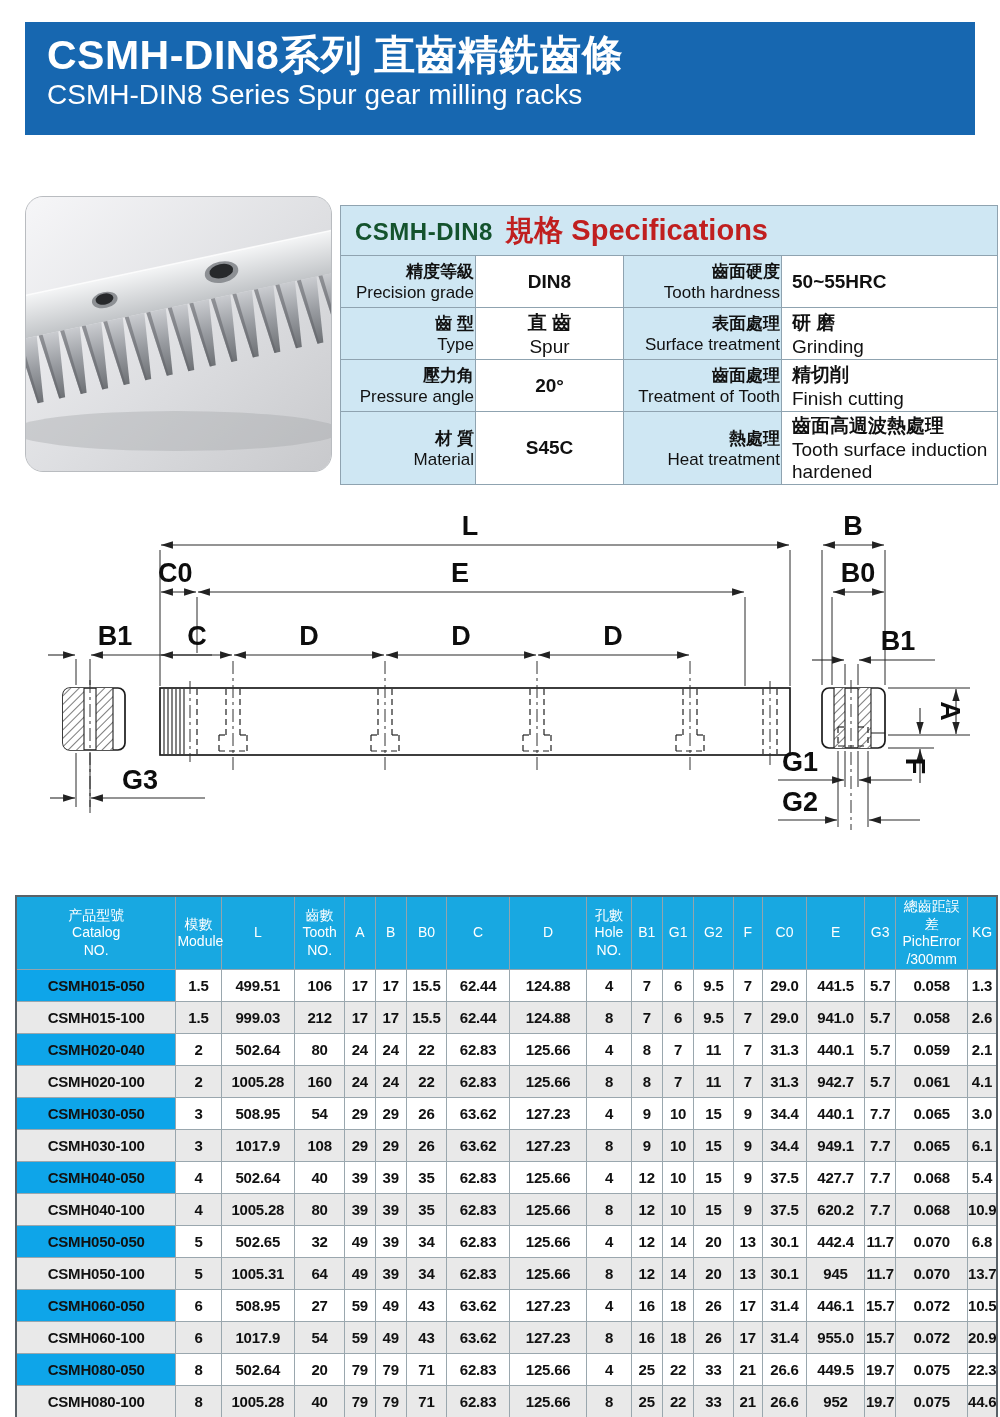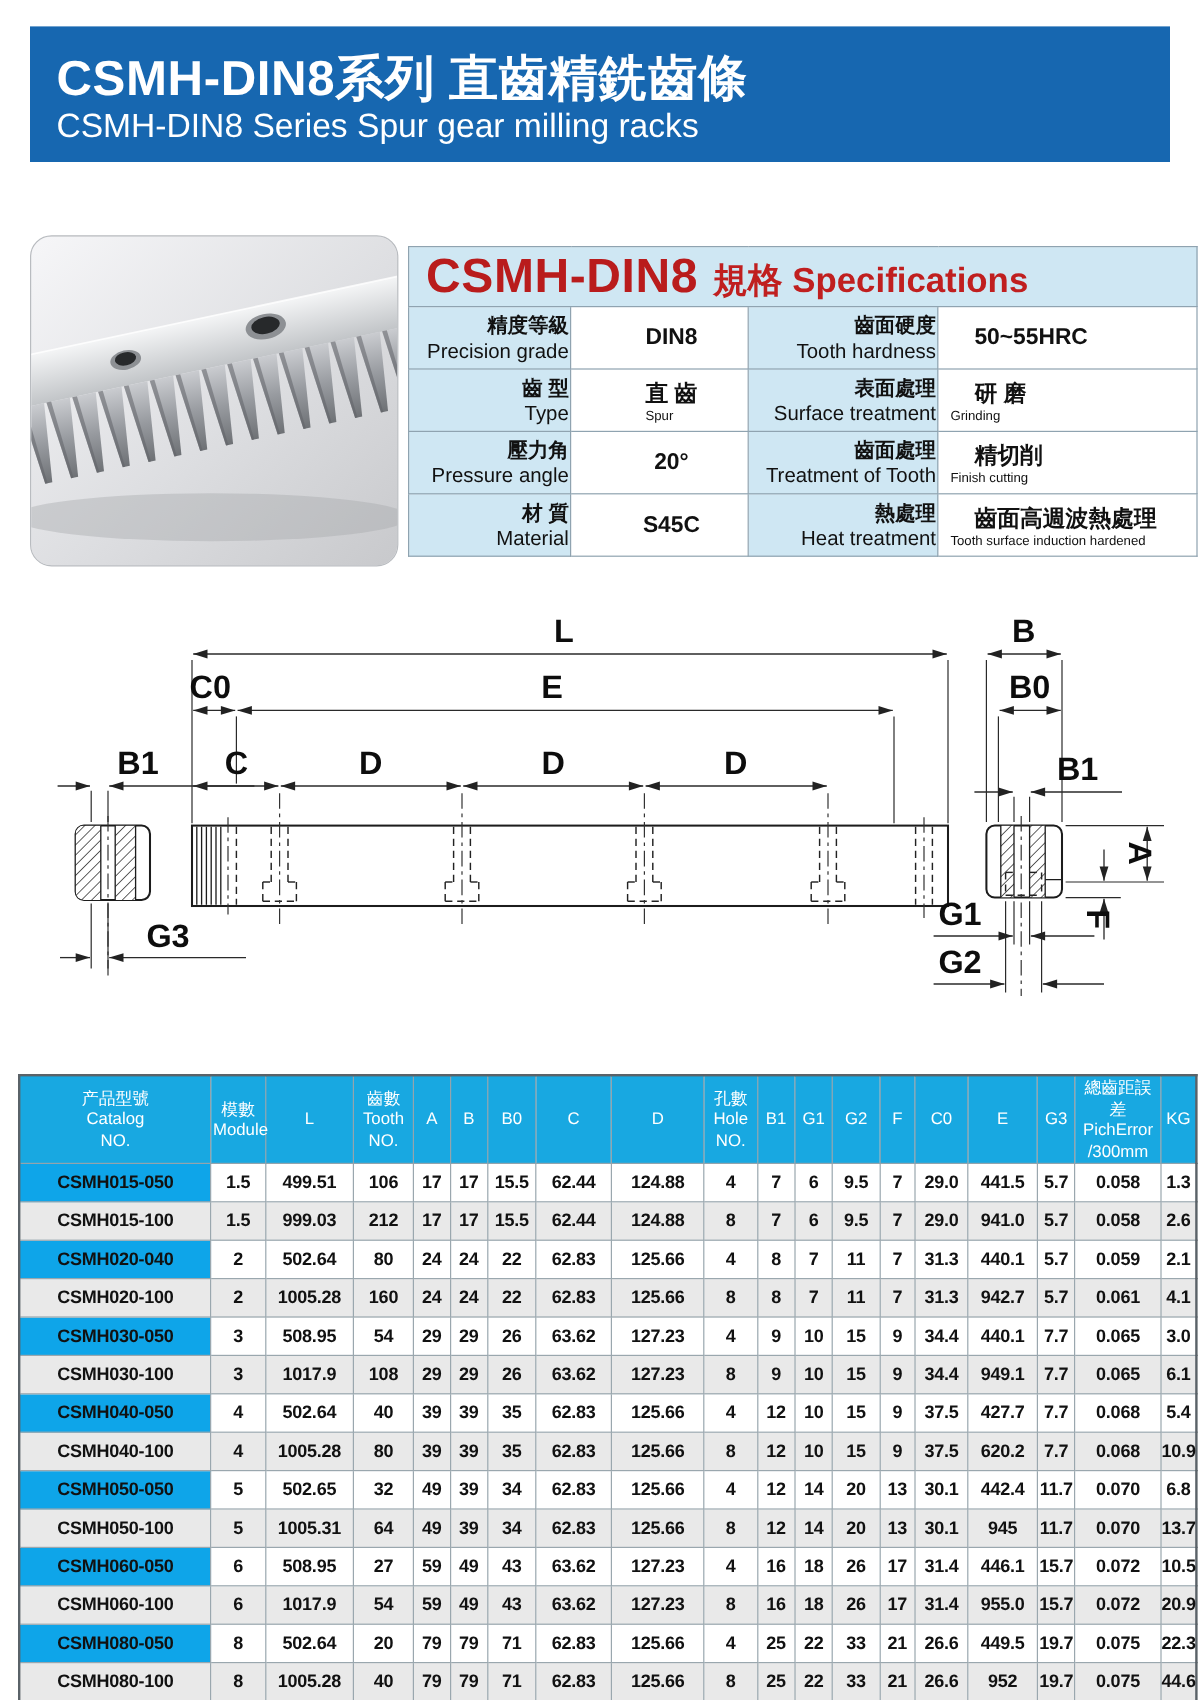--- a/index.html
+++ b/index.html
@@ -1,44 +1,44 @@
 <!DOCTYPE html>
 <html><head>
 <meta charset="utf-8">
 <style>
   html,body{margin:0;padding:0;background:#fff;}
   .page{position:relative;width:1000px;height:1417px;background:#fff;overflow:hidden;
         font-family:"Liberation Sans",sans-serif;color:#111;}
 
   
   .banner{position:absolute;left:25px;top:22px;width:950px;height:113px;background:#1767b0;
-          color:#fff;box-sizing:border-box;padding:20px 0 0 22px;}
+          color:#fff;box-sizing:border-box;padding:10px 0 0 22px;}
   .banner h1{margin:0;font-size:41px;font-weight:700;letter-spacing:0.5px;line-height:1.15;}
   .banner h2{margin:0;font-size:28px;font-weight:400;line-height:1.15;}
 
   
   .photo{position:absolute;left:25px;top:196px;width:305px;height:274px;border-radius:18px;
          border:1px solid #b9bcc0;overflow:hidden;background:#e3e4e6;}
   .photo svg{display:block;width:100%;height:100%;}
 
   
   table.spec{position:absolute;left:340px;top:205px;width:657px;border-collapse:collapse;
              table-layout:fixed;border:1px solid #7e93a2;}
   table.spec td{border:1px solid #8fa3b0;box-sizing:border-box;vertical-align:middle;}
   .spec-title{background:#cfe7f3;height:50px;text-align:left;padding-left:14px;}
-  .spec-brand{color:#b91c1c;font-size:40px;font-weight:700;letter-spacing:0.5px;}
+  .spec-brand{color:#14532d;font-size:24px;font-weight:700;letter-spacing:0.5px;}
   .spec-rest{color:#c01f1f;font-size:29px;font-weight:600;margin-left:8px;}
   td.lbl{background:#cfe7f3;height:52px;text-align:right;}
   td.lbl .zh{font-size:17px;font-weight:700;}
   td.lbl .en{font-size:17px;}
   td.val{background:#fff;}
   td.val.c2{text-align:center;}
   td.val.c4{text-align:left;padding-left:10px;}
-  .vmain{font-size:19px;font-weight:700;padding-left:20px;}
-  .vsub{font-size:11px;font-weight:400;}
+  .vmain{font-size:19px;font-weight:700;}
+  .vsub{font-size:19px;font-weight:400;}
   .vsub:empty,.zh:empty,.en:empty{display:none;}
 
   
   svg.diagram{position:absolute;left:0;top:495px;width:1000px;height:360px;}
   .ol{stroke:#1c1c1c;stroke-width:1.7;fill:#fff;}
   .tl{stroke:#1c1c1c;stroke-width:1.1;fill:none;}
   .dim{stroke:#2a2a2a;stroke-width:1.1;fill:none;}
   .ext{stroke:#2a2a2a;stroke-width:1;fill:none;}
   .cl{stroke:#333;stroke-width:1;fill:none;stroke-dasharray:13 4 3 4;}
   .hid{stroke:#222;stroke-width:1.2;fill:none;stroke-dasharray:6 4;}

